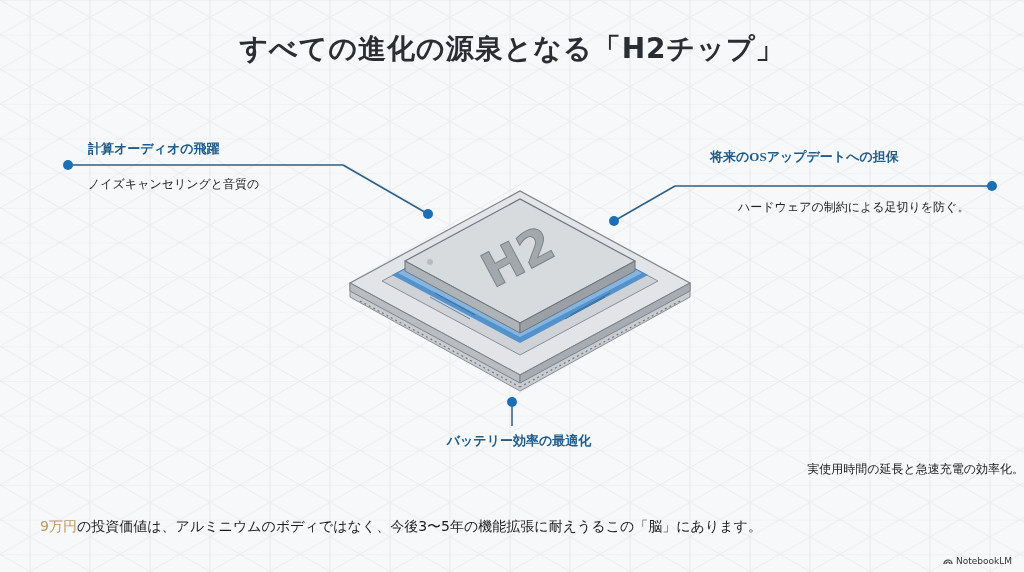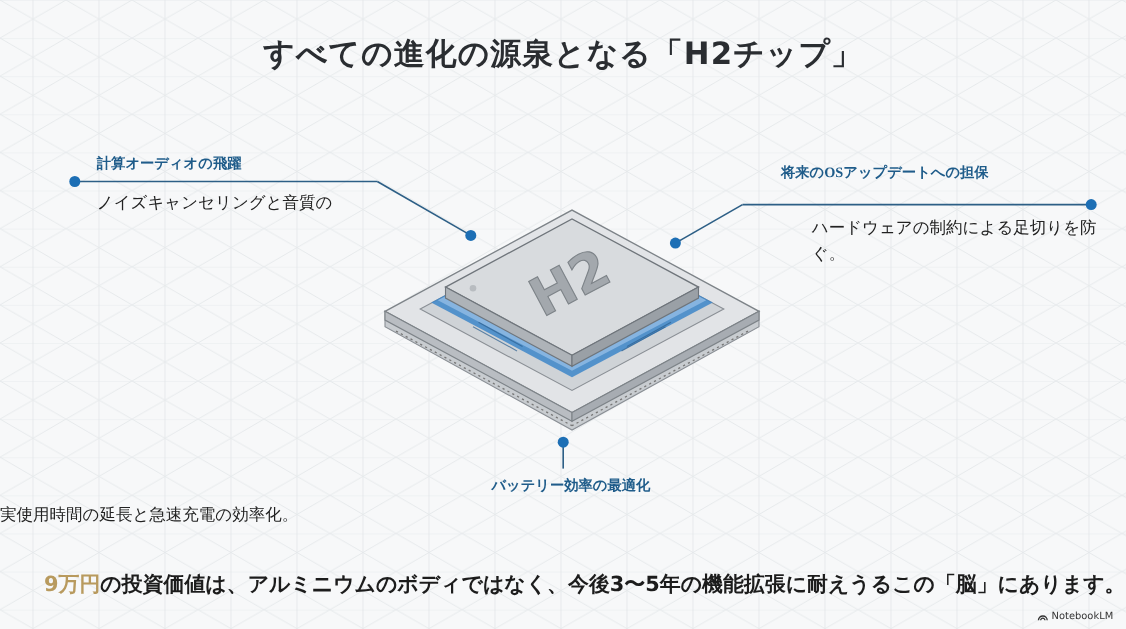--- a/index.html
+++ b/index.html
@@ -12,26 +12,26 @@
   .grid-bg { position: absolute; inset: 0; z-index: 0; }
   .title {
     position: absolute; left: 0; right: 0; top: 30px;
     text-align: center; font-size: 28px; font-weight: bold; color: #2a2d31;
     letter-spacing: 1px; z-index: 2;
   }
   .callout-title {
     position: absolute; font-weight: bold; font-size: 13px; color: #1f5c8a; z-index: 2;
   }
   .callout-desc {
-    position: absolute; font-size: 15px; color: #222; line-height: 23px; z-index: 2;
+    position: absolute; font-size: 12px; color: #222; line-height: 23px; z-index: 2;
   }
   .connectors { position: absolute; inset: 0; z-index: 1; }
   .chip { position: absolute; left: 320px; top: 165px; width: 400px; height: 235px; z-index: 1; }
   .footer {
-    position: absolute; left: 40px; top: 518px; font-size: 19px; font-weight: bold;
+    position: absolute; left: 40px; top: 518px; font-size: 14px; font-weight: normal;
     color: #1c1c1c; z-index: 2; white-space: nowrap;
   }
   .footer .price { color: #b89a5e; }
   .brand {
     position: absolute; right: 12px; bottom: 6px; font-size: 9px; color: #333;
     display: flex; align-items: flex-start; gap: 3px; z-index: 2;
   }
   .brand svg { width: 10px; height: 8px; }
 </style>
 </head>
@@ -101,21 +101,21 @@
 
 <div class="callout-title" style="left:88px; top:140px;">計算オーディオの飛躍</div>
 <div class="callout-desc" style="left:88px; top:173px;">
   <div>ノイズキャンセリングと音質の</div>
 </div>
 
 <div class="callout-title" style="left:710px; top:148px;font-family:Liberation Serif, serif;">将来のOSアップデートへの担保</div>
 <div class="callout-desc" style="left:710px; top:196px;margin-left:28px;">ハードウェアの制約による足切りを防ぐ。</div>
 
 <div class="callout-title" style="left:0; right:0; text-align:center; top:432px;margin-left:14px;">バッテリー効率の最適化</div>
-<div class="callout-desc" style="left:0; right:0; text-align:left; top:458px;font-family:Liberation Mono, monospace;">実使用時間の延長と急速充電の効率化。</div>
+<div class="callout-desc" style="left:0; right:0; text-align:right; top:458px;">実使用時間の延長と急速充電の効率化。</div>
 
 <div class="footer">
   <span class="price">9万円</span><span>の投資価値は、アルミニウムのボディではなく、今後3〜5年の機能拡張に耐えうるこの「脳」にあります。</span>
 </div>
 
 <div class="brand">
   <svg viewBox="0 0 10 8">
       <path d="M1 8 A4 4 0 0 1 9 8 M3 8 A2 2 0 0 1 7 8" stroke="#333" stroke-width="1.2" fill="none"></path>
     </svg>
   <span>NotebookLM</span>

